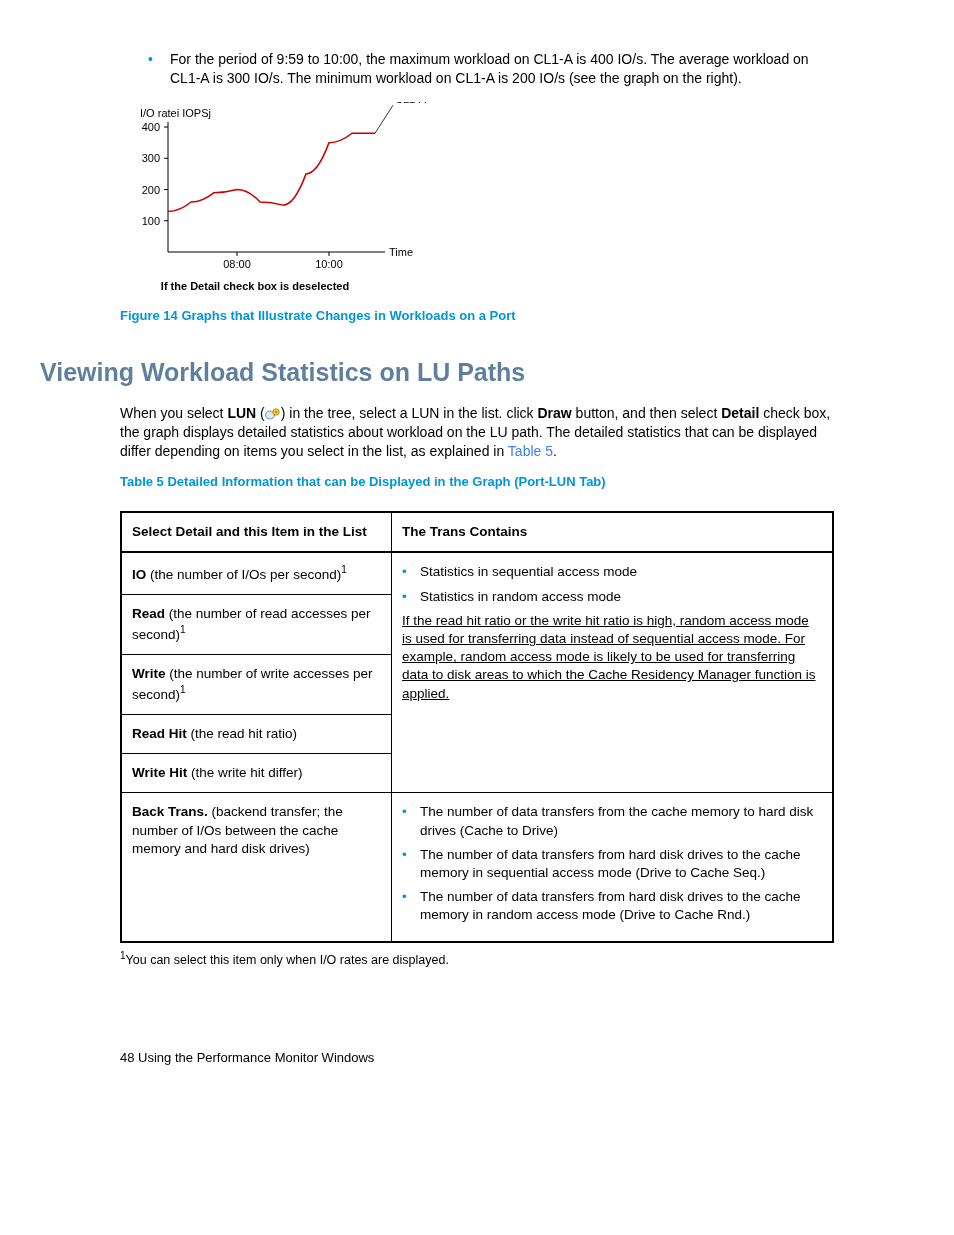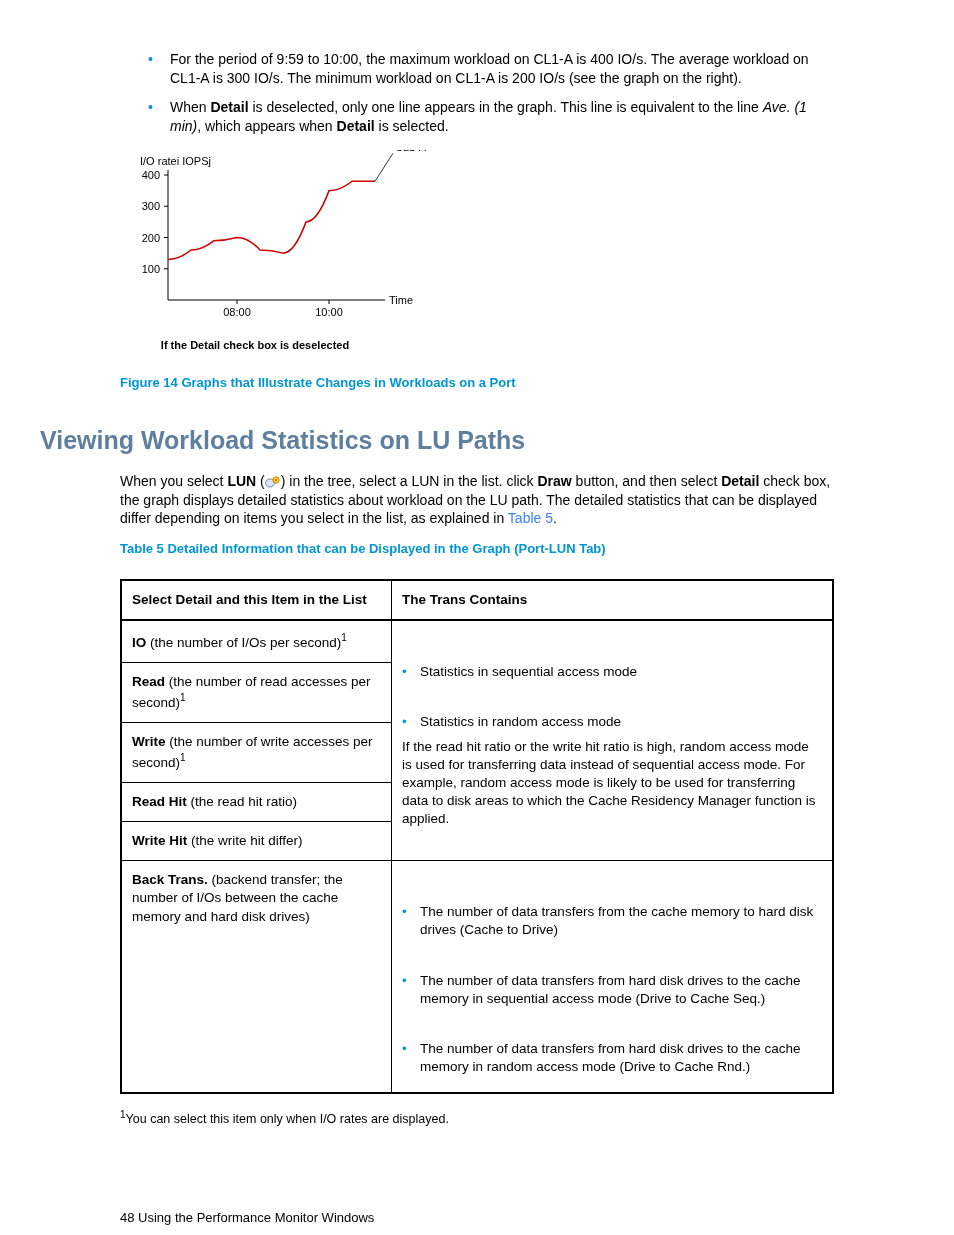--- a/index.html
+++ b/index.html
@@ -29,21 +29,21 @@
     color: #0096d6;
     font-size: 14px;
   }
   .bold { font-weight: bold; }
   .italic { font-style: italic; }
   .figure-wrap { margin: 8px 0 6px 0; }
   .figure-caption {
     color: #0096d6;
     font-weight: bold;
     font-size: 13px;
-    margin: 22px 0 22px 0;
+    margin: 13px 0 22px 0;
   }
   h2.section-heading {
     color: #5f7f9f;
     font-weight: bold;
     font-size: 25px;
     margin: 32px 0 14px -80px;
   }
   .para { margin: 0 0 12px 0; }
   .linklike { color: #3b82f6; }
   .table-caption {
@@ -72,31 +72,30 @@
   .col-left { width: 38%; }
   ul.cell-bullets {
     list-style: none;
     padding-left: 0;
     margin: 0;
   }
   ul.cell-bullets > li {
     position: relative;
     padding-left: 18px;
     margin-bottom: 6px;
-    margin-top: 32px;
   }
   ul.cell-bullets > li::before {
     content: "•";
     position: absolute;
     left: 0;
     top: 0;
     color: #0096d6;
   }
-  .cell-followup { margin-top: 4px; }
-  .footnote { font-size: 12.5px; margin-top: 14px; }
+  .cell-followup { margin-top: 4px; text-decoration: underline; }
+  .footnote { font-size: 12.5px; margin-top: 6px; }
   .footnote sup { font-size: 10px; }
   .footer {
     margin-top: 80px;
     font-size: 13px;
   }
   .footer-page { display: inline-block; }
   sup { font-size: 10px; }
   .lun-icon {
     display: inline-block;
     width: 16px; height: 14px;
@@ -104,32 +103,29 @@
     position: relative;
   }
   .lun-icon svg { width: 16px; height: 14px; }
   .chart-svg { display:block; }
   .chart-caption {
     font-family: Arial, Helvetica, sans-serif;
     font-weight: bold;
     font-size: 11px;
     text-align: center;
     width: 270px;
-    margin-top: 13px;
+    margin-top: 2px;
   }
 </style>
 </head>
 <body>
 
 <ul class="top-bullets">
   <li>
     <span>For the period of 9:59 to 10:00, the maximum workload on CL1-A is 400 IO/s. The average workload on CL1-A is 300 IO/s. The minimum workload on CL1-A is 200 IO/s (see the graph on the right).</span>
-  </li>
-  <li>
-    <span>When </span><span class="bold">Detail</span><span> is deselected, only one line appears in the graph. This line is equivalent to the line </span><span class="italic">Ave. (1 min)</span><span>, which appears when </span><span class="bold">Detail</span><span> is selected.</span>
   </li>
 </ul>
 
 <div class="figure-wrap">
   <svg id="chart-svg" class="chart-svg" width="310" height="175" viewBox="0 0 310 175">
       <line x1="48" y1="20" x2="48" y2="150" stroke="#000" stroke-width="1"></line>
       <line x1="48" y1="150" x2="265" y2="150" stroke="#000" stroke-width="1"></line>
       <line x1="44" y1="118.75" x2="48" y2="118.75" stroke="#000"></line>
       <text x="40" y="122.75" text-anchor="end" font-size="11" font-family="Arial">100</text>
       <line x1="44" y1="87.5" x2="48" y2="87.5" stroke="#000"></line>

